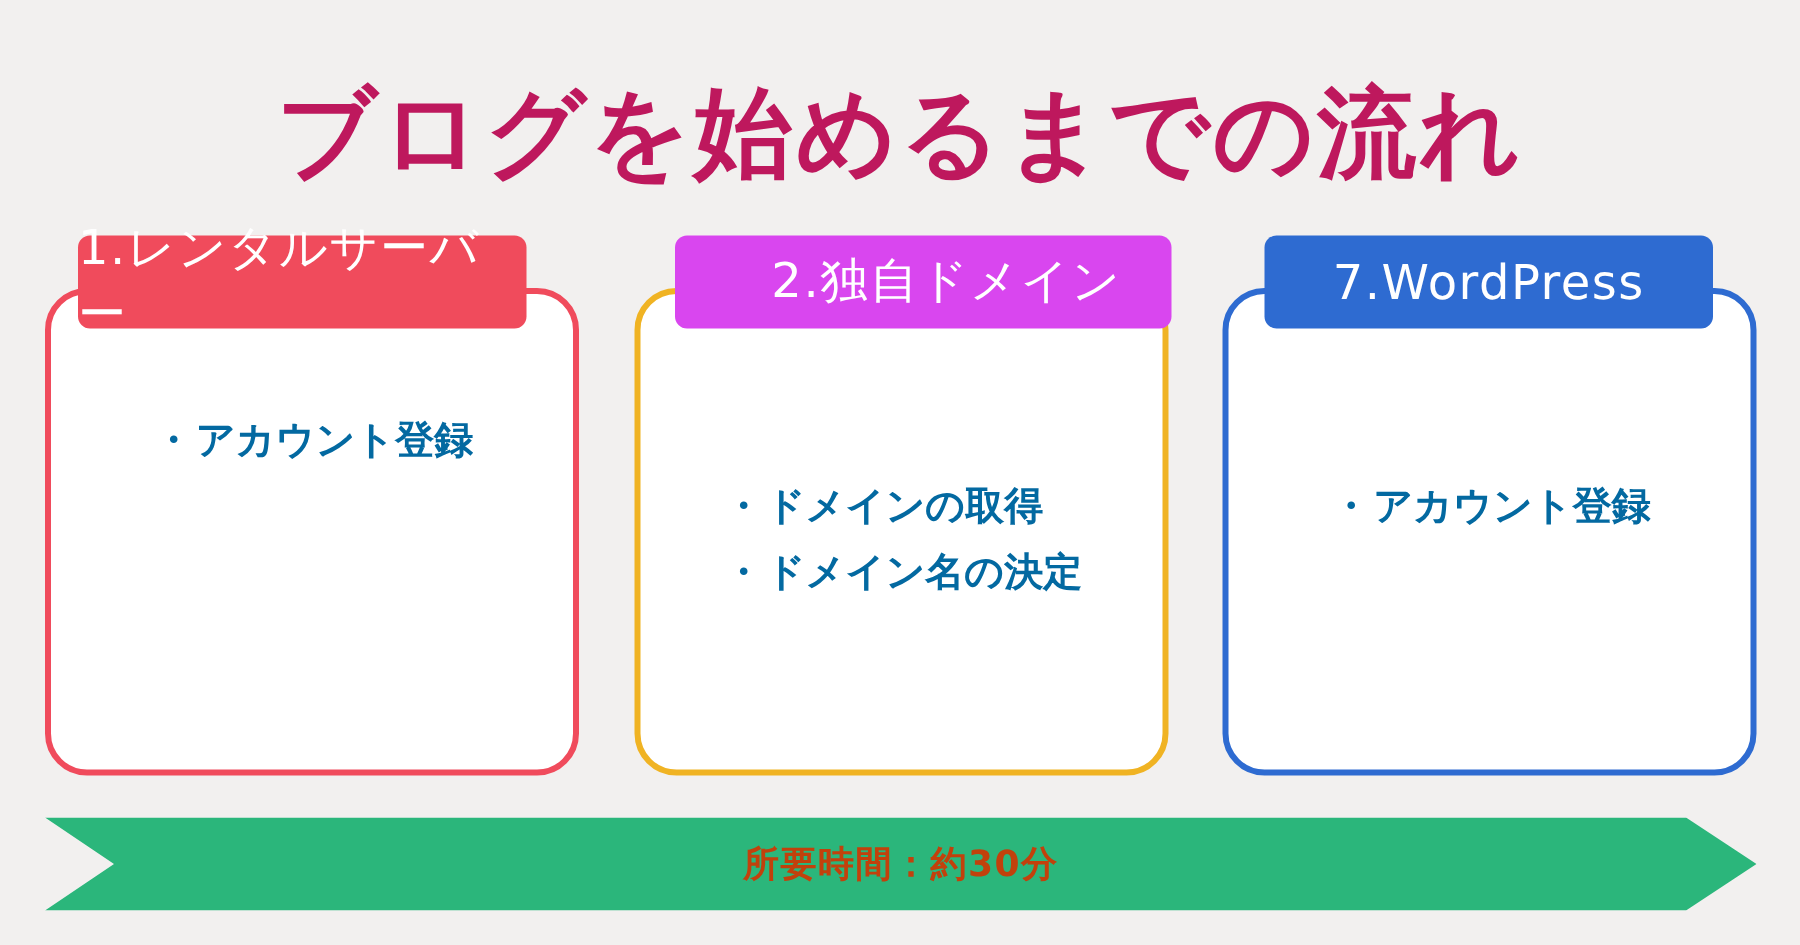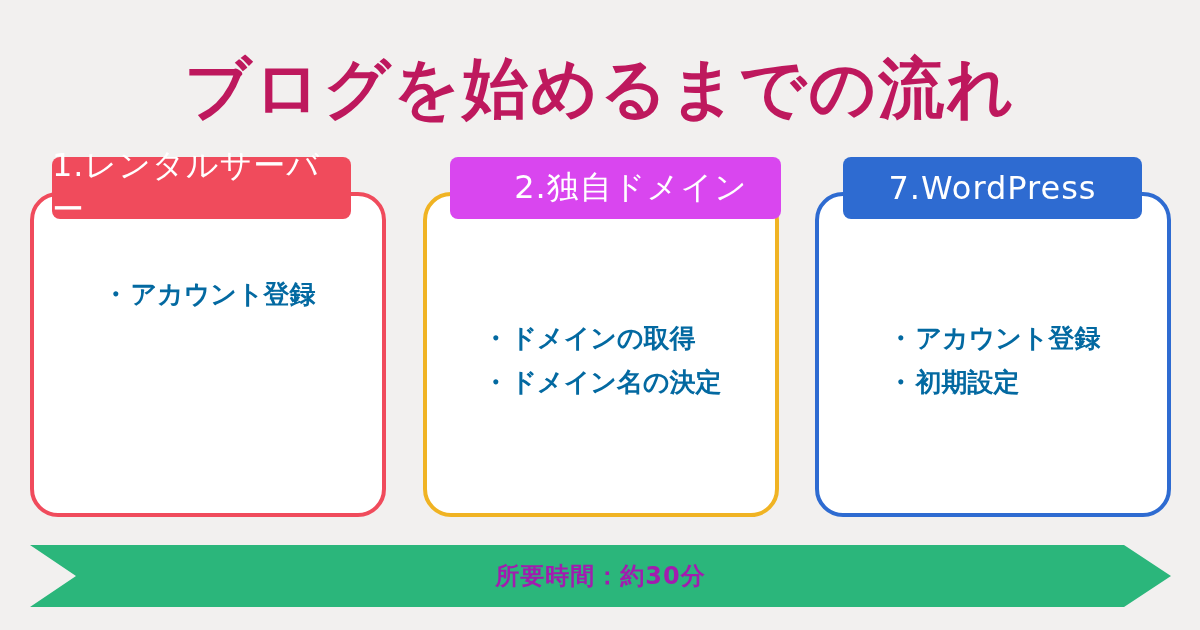--- a/index.html
+++ b/index.html
@@ -41,21 +41,21 @@
     line-height: 44px; white-space: nowrap;
   }
   .items li .dot { display: inline-block; width: 30px; text-align: center; }
   .arrow {
     position: absolute; left: 30px; top: 545px; width: 1141px; height: 62px;
   }
   .arrow svg { position: absolute; left: 0; top: 0; }
   .arrow-text {
     position: absolute; left: 0; top: 0; width: 100%; height: 62px;
     display: flex; align-items: center; justify-content: center;
-    color: #a21caf; font-size: 24px; font-weight: bold; letter-spacing: 1px;
+    color: #c2410c; font-size: 24px; font-weight: bold; letter-spacing: 1px;
   }
 </style>
 </head>
 <body>
 
 <div class="title">ブログを始めるまでの流れ</div>
 
 <div class="card" style="left:30px; border-color:#F04B5C;">
   <div class="items" style="top:76px;">
     <ul>
@@ -72,21 +72,20 @@
       <li><span class="dot">・</span><span>ドメイン名の決定</span></li>
     </ul>
   </div>
 </div>
 <div class="card-label" style="left:450px; width:300px; background:#d946ef;padding-left:31px;">2.独自ドメイン</div>
 
 <div class="card" style="left:815px; border-color:#2E6BD1;">
   <div class="items" style="top:120px;">
     <ul>
       <li><span class="dot">・</span><span>アカウント登録</span></li>
-      <li><span class="dot">・</span><span>初期設定</span></li>
     </ul>
   </div>
 </div>
 <div class="card-label" style="left:843px; width:299px; background:#2E6BD1;">7.WordPress</div>
 
 <div class="arrow">
   <svg width="1141" height="62" viewBox="0 0 1141 62">
     <polygon points="0,0 1094,0 1141,31 1094,62 0,62 46,31" fill="#2BB67B"></polygon>
   </svg>
   <div class="arrow-text">所要時間：約30分</div>

